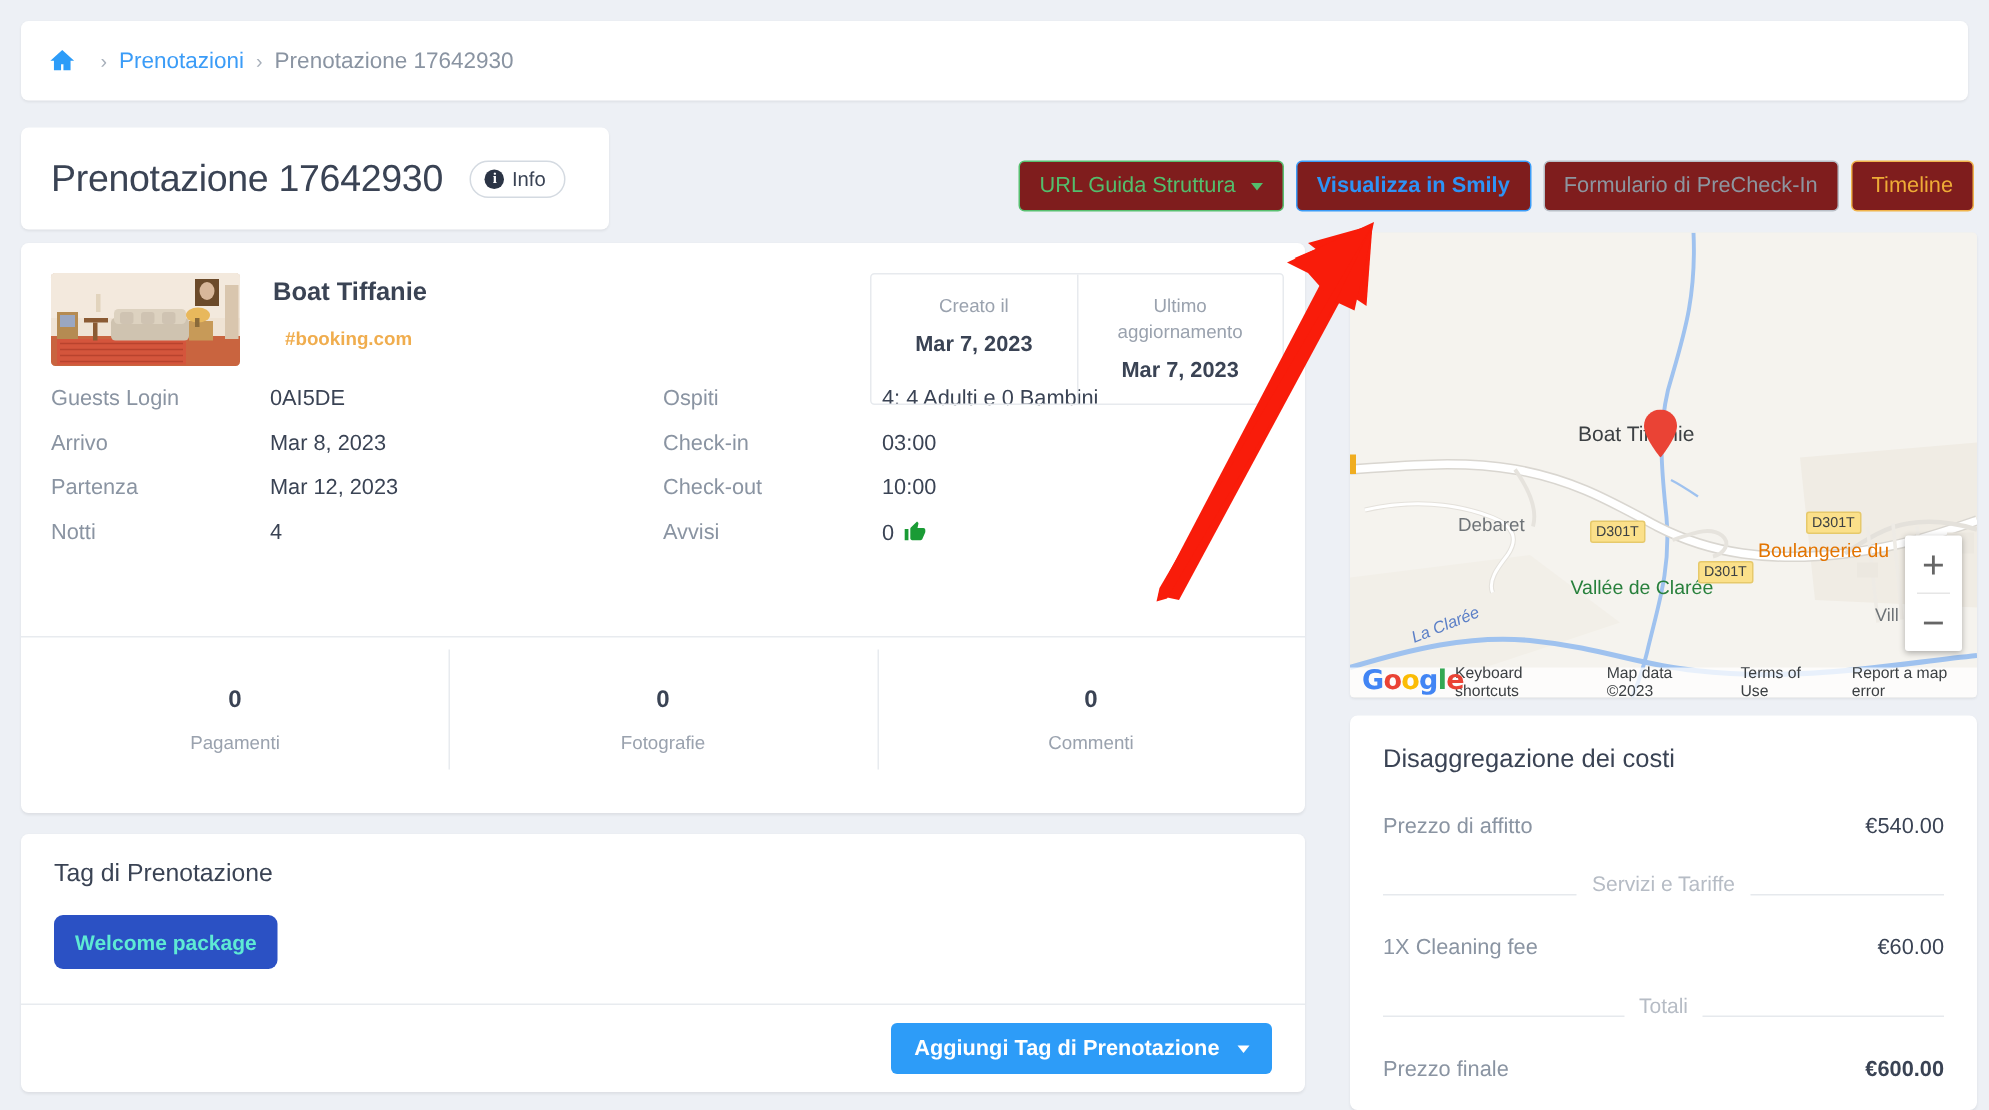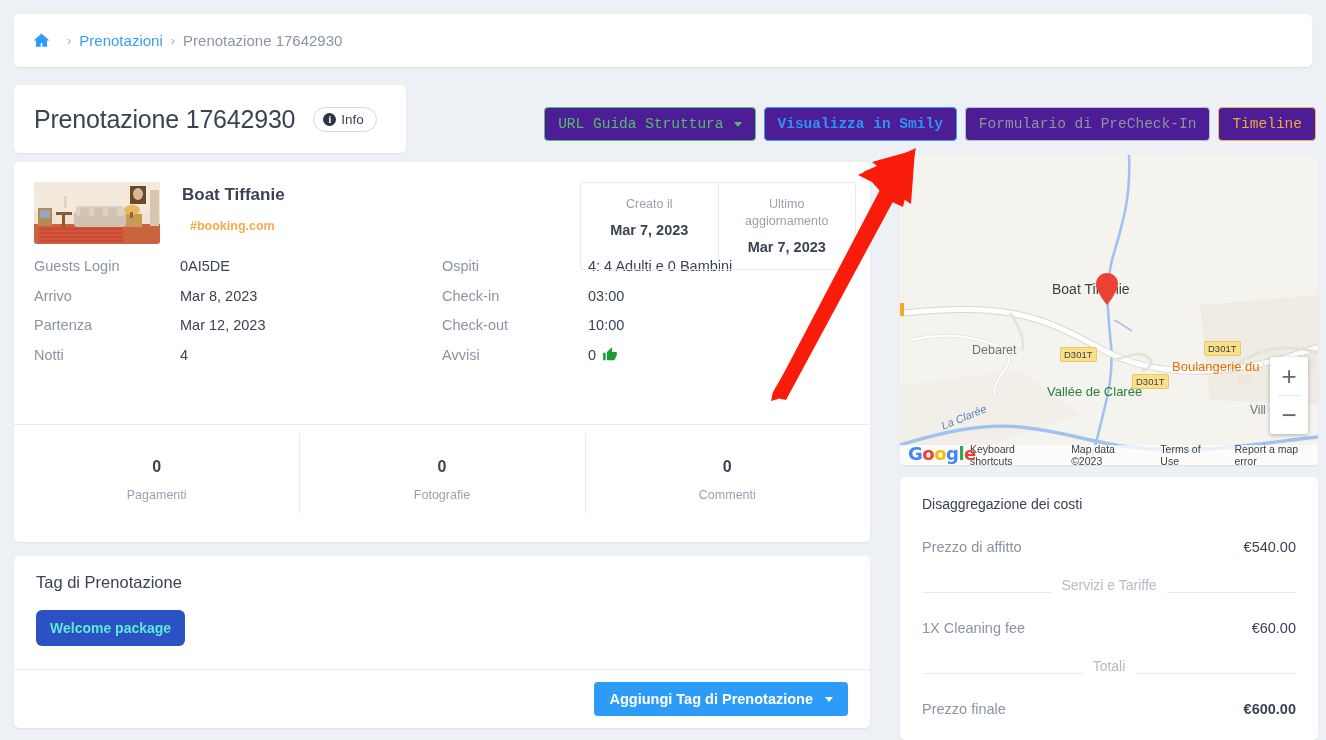--- a/index.html
+++ b/index.html
@@ -49,24 +49,24 @@
     display: inline-flex; align-items: center; justify-content: center;
     font-family: "Liberation Serif", serif;
   }
 
   
   .top-actions {
     position: absolute; right: 10px; top: 107px;
     display: flex; align-items: center; gap: 8px;
   }
   .btn {
-    border-radius: 4px; background: #4c1d95;
+    border-radius: 4px; background: #7f1d1d;
     font-size: 14.5px; padding: 7px 13px;
     cursor: pointer; white-space: nowrap;
-    font-family: Liberation Mono, monospace;
+    font-family: Liberation Sans, sans-serif;
     line-height: 18px;
   }
   .btn-green { border: 1px solid #58c070; color: #53bd6c; display: inline-flex; align-items: center; gap: 10px; }
   .btn-grey  { border: 1px solid #b9bfc7; color: #8d959f; }
   .btn-blue  { border: 1px solid #3b9cf7; color: #2e93f5; font-weight: bold; }
   .btn-orange{ border: 1px solid #f0b44c; color: #eeab36; }
   .caret { width: 0; height: 0; border-left: 4.5px solid transparent; border-right: 4.5px solid transparent; border-top: 5px solid currentColor; display: inline-block; }
 
   
   .main-card {
@@ -179,21 +179,21 @@
   .g1{color:#4285F4}.g2{color:#EA4335}.g3{color:#FBBC05}.g4{color:#4285F4}.g5{color:#34A853}.g6{color:#EA4335}
 
   
   .costs-card {
     position: absolute; left: 900px; top: 477px;
     width: 418px; height: 263px;
     background: #fff; border-radius: 5px;
     box-shadow: 0 1px 2px rgba(0,0,0,.07);
     padding: 0 22px;
   }
-  .costs-title { font-size: 14px; color: #3a4354; padding-top: 19px; }
+  .costs-title { font-size: 17px; color: #3a4354; padding-top: 19px; }
   .cost-row { display: flex; justify-content: space-between; align-items: center; font-size: 14.5px; margin-top: 27px; }
   .cost-label { color: #8a94a2; }
   .cost-value { color: #3a4354; }
   .cost-value.bold { font-weight: bold; }
   .cost-sep { display: flex; align-items: flex-end; margin-top: 22px; color: #b6bcc5; font-size: 14px; }
   .cost-sep::before, .cost-sep::after { content: ""; flex: 1; height: 1px; background: #e6e9ed; }
   .cost-sep span { padding: 0 10px; }
 
   
   .arrow-annotation { position: absolute; left: 0; top: 0; width: 1326px; height: 740px; pointer-events: none; }

